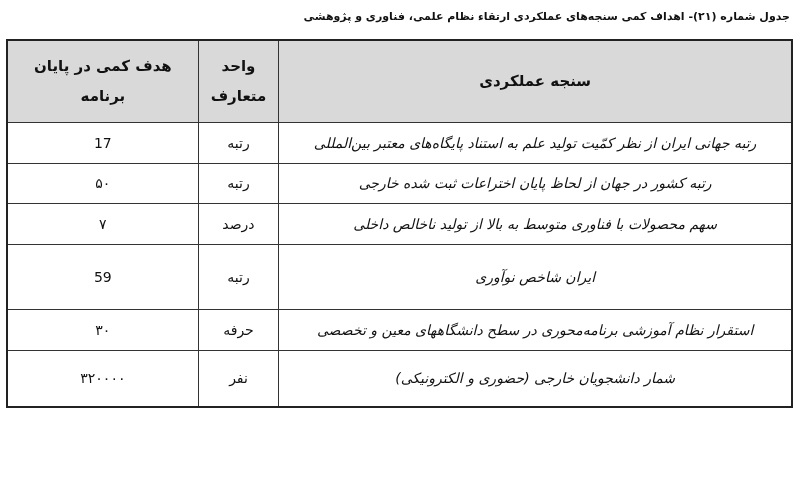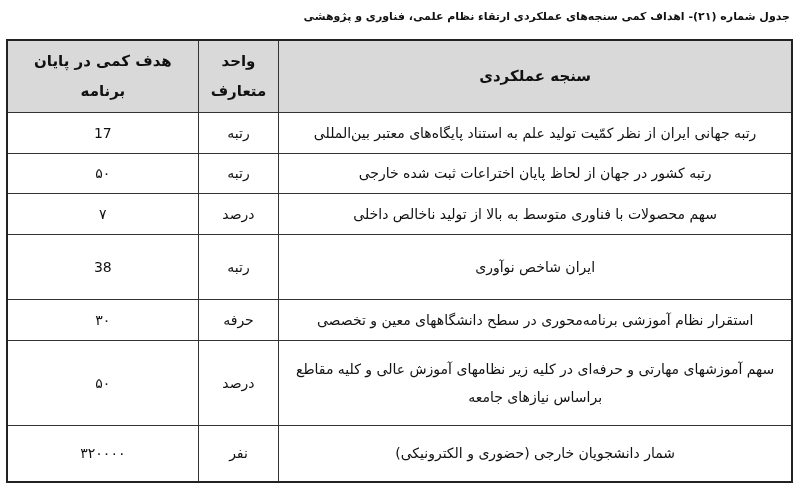--- a/index.html
+++ b/index.html
@@ -48,35 +48,36 @@
       background: #d9d9d9;
       font-weight: bold;
       font-size: 15px;
       line-height: 30px;
     }
     .col-metric { width: 510px; }
     .col-unit { width: 80px; }
     .col-target { width: 190px; }
     .metric-text {
       line-height: 28px;
+      font-style: italic;
     }
   </style>
 </head>
 <body>
 
 <div class="title">جدول شماره (۲۱)- اهداف کمی سنجه‌های عملکردی ارتقاء نظام علمی، فناوری و پژوهشی</div>
 
 <table class="goals">
   <colgroup>
     <col class="col-metric">
     <col class="col-unit">
     <col class="col-target">
   </colgroup>
   <thead>
-    <tr style="height:72px">
+    <tr style="height:82px">
       <th>سنجه عملکردی</th>
       <th>واحد متعارف</th>
       <th>هدف کمی در پایان برنامه</th>
     </tr>
   </thead>
   <tbody>
     <tr style="height:41px">
       <td class="metric-text">رتبه جهانی ایران از نظر کمّیت تولید علم به استناد پایگاه‌های معتبر بین‌المللی</td>
       <td>رتبه</td>
       <td>17</td>
@@ -87,31 +88,26 @@
       <td>۵۰</td>
     </tr>
     <tr style="height:41px">
       <td class="metric-text">سهم محصولات با فناوری متوسط به بالا از تولید ناخالص داخلی</td>
       <td>درصد</td>
       <td>۷</td>
     </tr>
     <tr style="height:65px">
       <td class="metric-text">ایران شاخص نوآوری</td>
       <td>رتبه</td>
-      <td>38</td>
+      <td>59</td>
     </tr>
     <tr style="height:41px">
       <td class="metric-text">استقرار نظام آموزشی برنامه‌محوری در سطح دانشگاههای معین و تخصصی</td>
       <td>حرفه</td>
       <td>۳۰</td>
-    </tr>
-    <tr style="height:85px">
-      <td class="metric-text">سهم آموزشهای مهارتی و حرفه‌ای در کلیه زیر نظامهای آموزش عالی و کلیه مقاطع براساس نیازهای جامعه</td>
-      <td>درصد</td>
-      <td>۵۰</td>
     </tr>
     <tr style="height:57px">
       <td class="metric-text">شمار دانشجویان خارجی (حضوری و الکترونیکی)</td>
       <td>نفر</td>
       <td>۳۲۰۰۰۰</td>
     </tr>
   </tbody>
 </table>
 
 </body></html>

